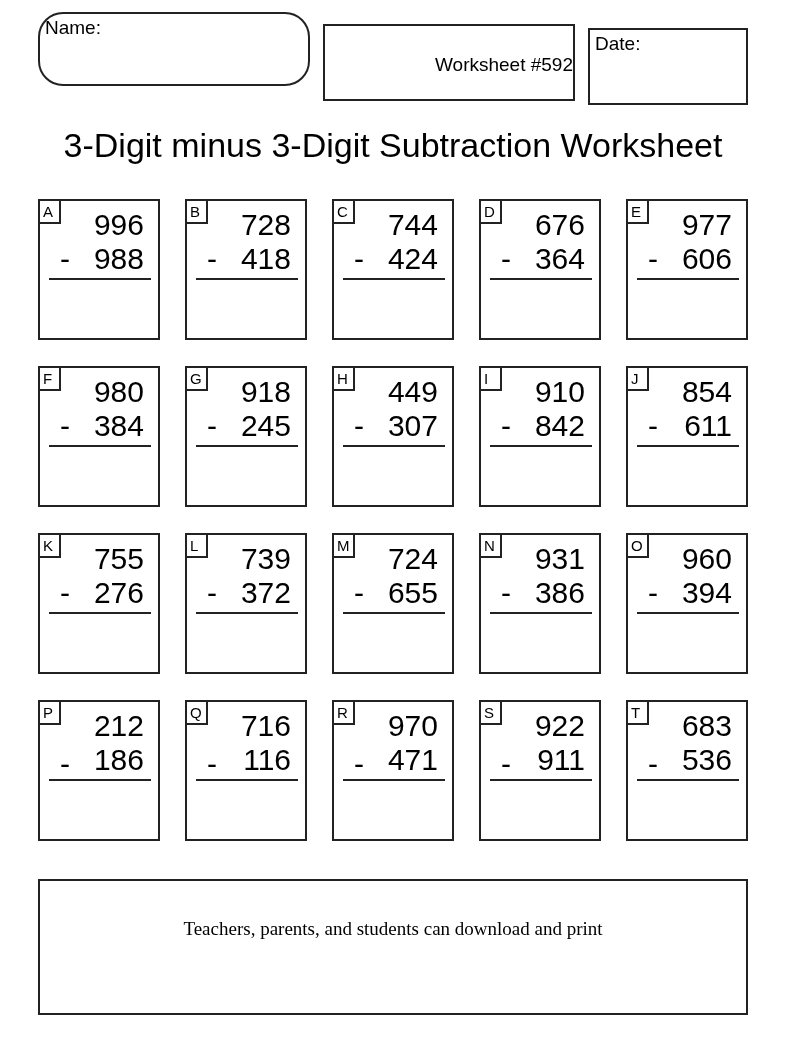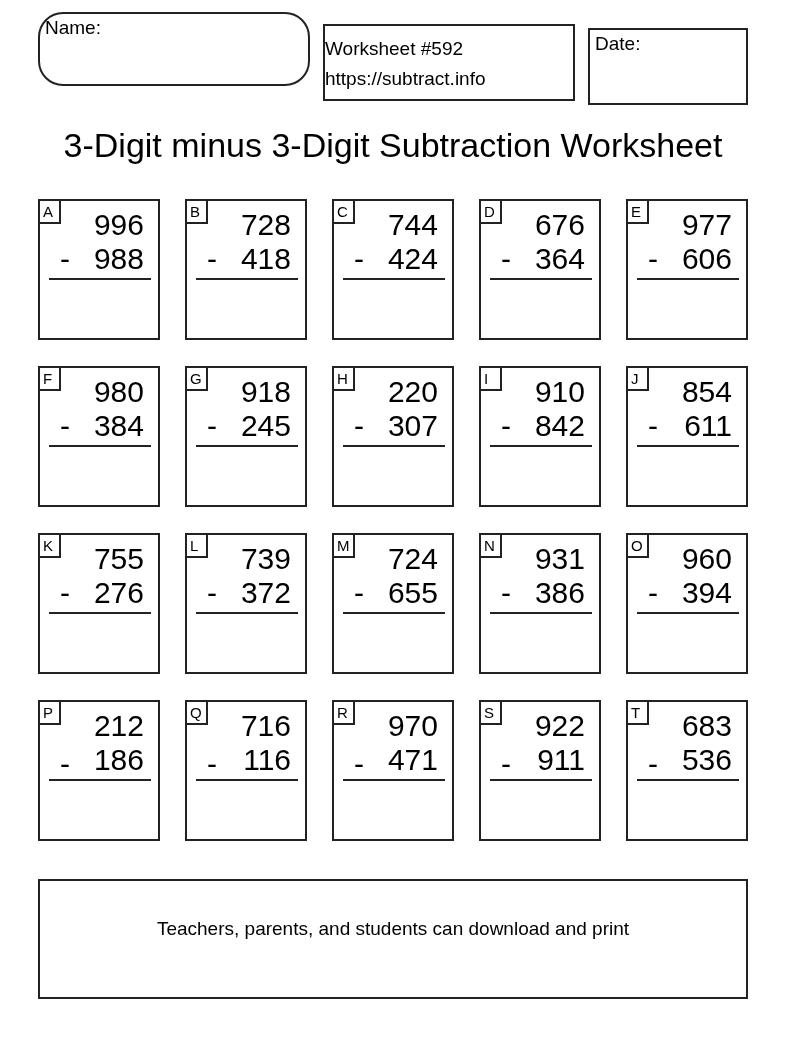--- a/index.html
+++ b/index.html
@@ -1,41 +1,40 @@
 <!DOCTYPE html>
 <html><head>
 <meta charset="utf-8">
 <style>
   html, body { margin: 0; padding: 0; background: #ffffff; }
   body { width: 786px; height: 1056px; position: relative; overflow: hidden;
          font-family: "Liberation Sans", sans-serif; color: #000; }
   .hbox { position: absolute; border: 2px solid #222; box-sizing: border-box; background: #fff; }
   .hlabel { position: absolute; left: 5px; top: 3px; font-size: 19px; }
-  .center-box { text-align: left; font-size: 19px; line-height: 30px; padding-top: 8px; }
+  .center-box { text-align: right; font-size: 19px; line-height: 30px; padding-top: 24px; }
   .title { position: absolute; left: 0; width: 786px; top: 126px; text-align: center; font-size: 34px; }
   .prob { position: absolute; width: 122px; height: 141px; border: 2px solid #222; box-sizing: border-box; background: #fff; }
   .plabel { position: absolute; left: -2px; top: -2px; width: 23px; height: 25px; border: 2px solid #222;
             box-sizing: border-box; font-size: 15px; line-height: 21px; padding-left: 3px; background:#fff; }
   .top-num { position: absolute; right: 14px; top: 6px; font-size: 30px; line-height: 36px; }
   .minus { position: absolute; left: 20px; top: 40px; font-size: 30px; line-height: 36px; }
   .bot-num { position: absolute; right: 14px; top: 40px; font-size: 30px; line-height: 36px; margin-left: 48px; }
   .uline { position: absolute; left: 9px; right: 7px; top: 77px; height: 2px; background: #222; }
   .row4 .minus { top: 44px; }
-  .footer { position: absolute; left: 38px; top: 879px; width: 710px; height: 120px; border: 2px solid #222;
-            box-sizing: border-box; text-align: center; font-size: 19px; line-height: 35px; padding-top: 30px; }
+  .footer { position: absolute; left: 38px; top: 879px; width: 710px; height: 136px; border: 2px solid #222;
+            box-sizing: border-box; text-align: center; font-size: 19px; line-height: 35px; padding-top: 30px; font-family: Liberation Serif, serif; }
 </style>
 </head>
 <body>
 
 <div class="hbox" style="left:38px; top:12px; width:272px; height:74px;border-radius:25px;">
   <span class="hlabel">Name:</span>
 </div>
 <div class="hbox center-box" style="left:323px; top:24px; width:252px; height:77px;">
   <div>Worksheet #592</div>
-  <div>https://subtract.info</div>
 </div>
 <div class="hbox" style="left:588px; top:28px; width:160px; height:77px;">
   <span class="hlabel">Date:</span>
 </div>
 
 <div class="title">3-Digit minus 3-Digit Subtraction Worksheet</div>
 
 <div id="grid">
     <div class="prob" style="left: 38px; top: 199px;">
       <div class="plabel">A</div>
@@ -81,21 +80,21 @@
     </div>
     <div class="prob" style="left: 185px; top: 366px;">
       <div class="plabel">G</div>
       <div class="top-num">918</div>
       <div class="minus">-</div>
       <div class="bot-num">245</div>
       <div class="uline"></div>
     </div>
     <div class="prob" style="left: 332px; top: 366px;">
       <div class="plabel">H</div>
-      <div class="top-num">220</div>
+      <div class="top-num">449</div>
       <div class="minus">-</div>
       <div class="bot-num">307</div>
       <div class="uline"></div>
     </div>
     <div class="prob" style="left: 479px; top: 366px;">
       <div class="plabel">I</div>
       <div class="top-num">910</div>
       <div class="minus">-</div>
       <div class="bot-num">842</div>
       <div class="uline"></div>

